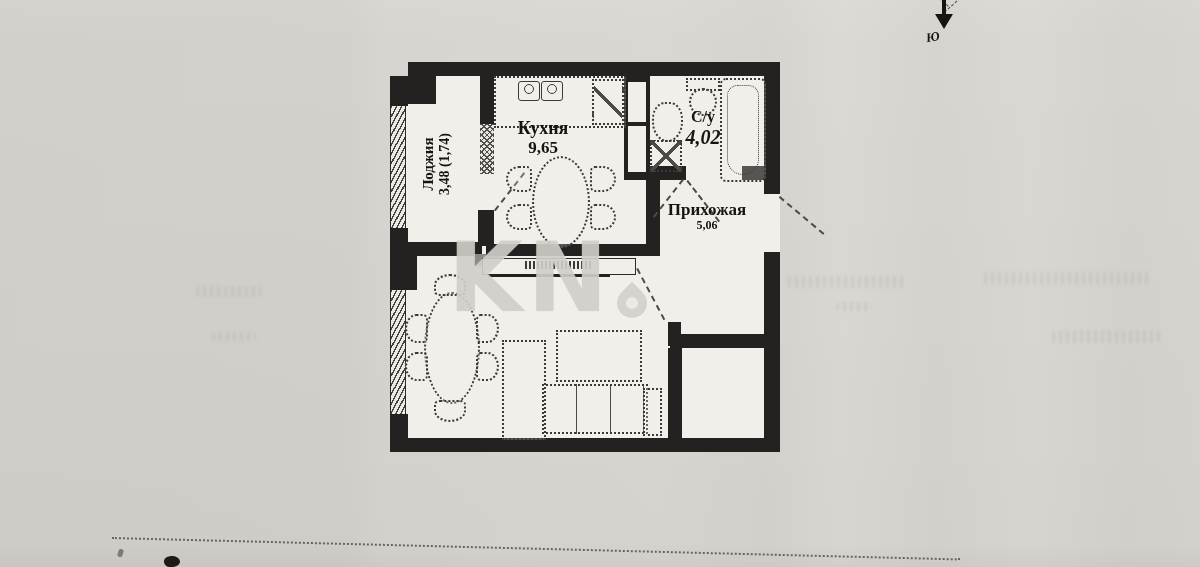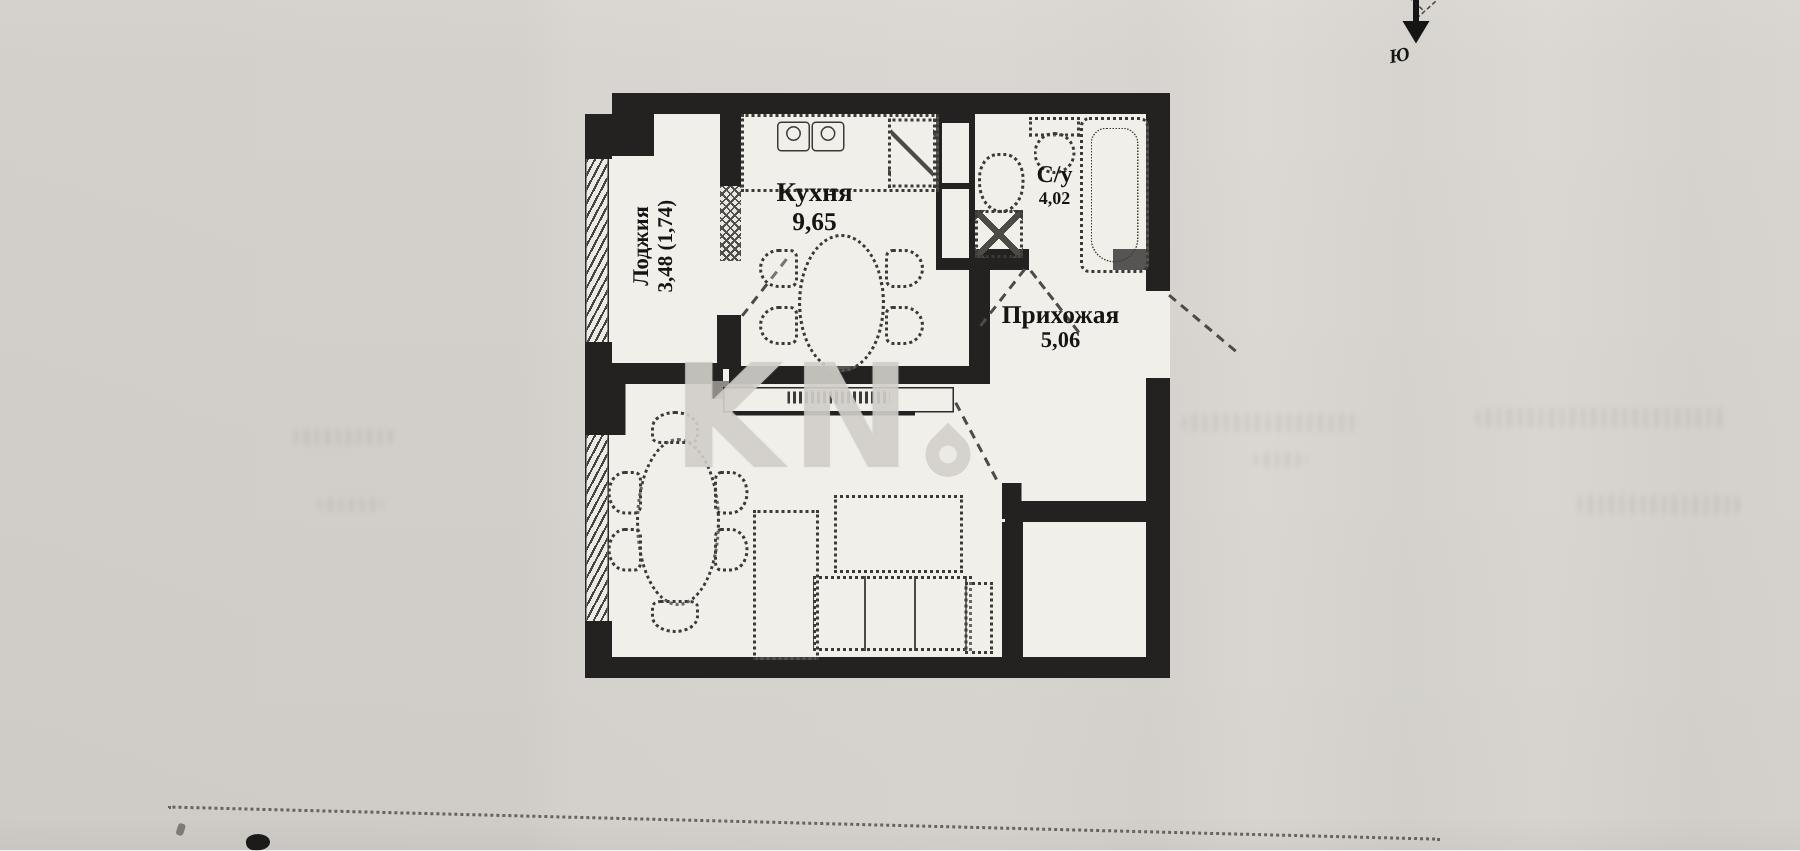--- a/index.html
+++ b/index.html
@@ -154,25 +154,25 @@
     <div class="label" style="left:-18px;top:80px;width:140px;height:44px;transform:rotate(-90deg);font-size:15px;">
       <div>Лоджия</div>
       <div class="area" style="font-size:14px;">3,48 (1,74)</div>
     </div>
     <div class="label" style="left:93px;top:56px;width:120px;font-size:18px;">
       <div>Кухня</div>
       <div class="area" style="font-size:17px;">9,65</div>
     </div>
     <div class="label" style="left:268px;top:46px;width:90px;font-size:16px;">
       <div>С/у</div>
-      <div class="area" style="font-size:12px;">4,02</div>
+      <div class="area" style="font-size:20px;font-style:italic;">4,02</div>
     </div>
     <div class="label" style="left:248px;top:138px;width:138px;font-size:17px;">
       <div>Прихожая</div>
-      <div class="area" style="font-size:15px;">5,06</div>
+      <div class="area" style="font-size:12px;">5,06</div>
     </div>
   </div>
 
   <div id="watermark">
     <span>KN</span>
     <span id="wm-drop">
         <span id="wm-drop-hole"></span>
       </span>
   </div>
 

